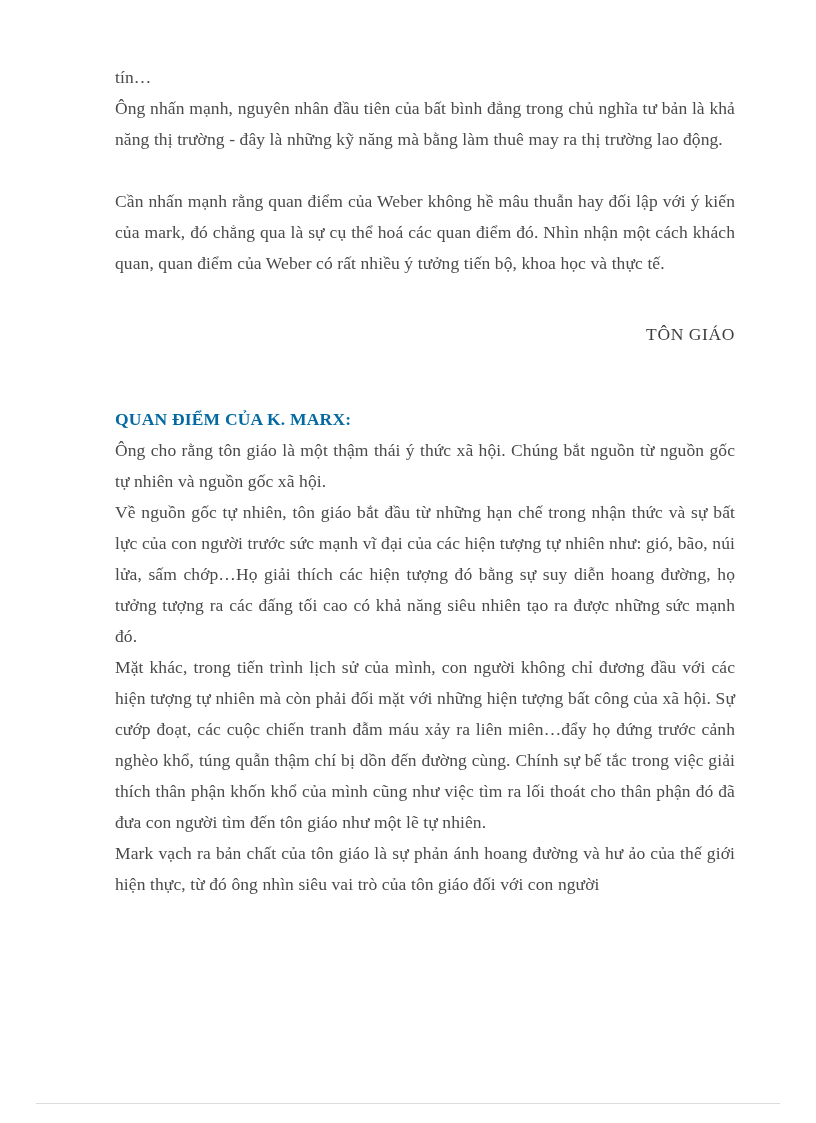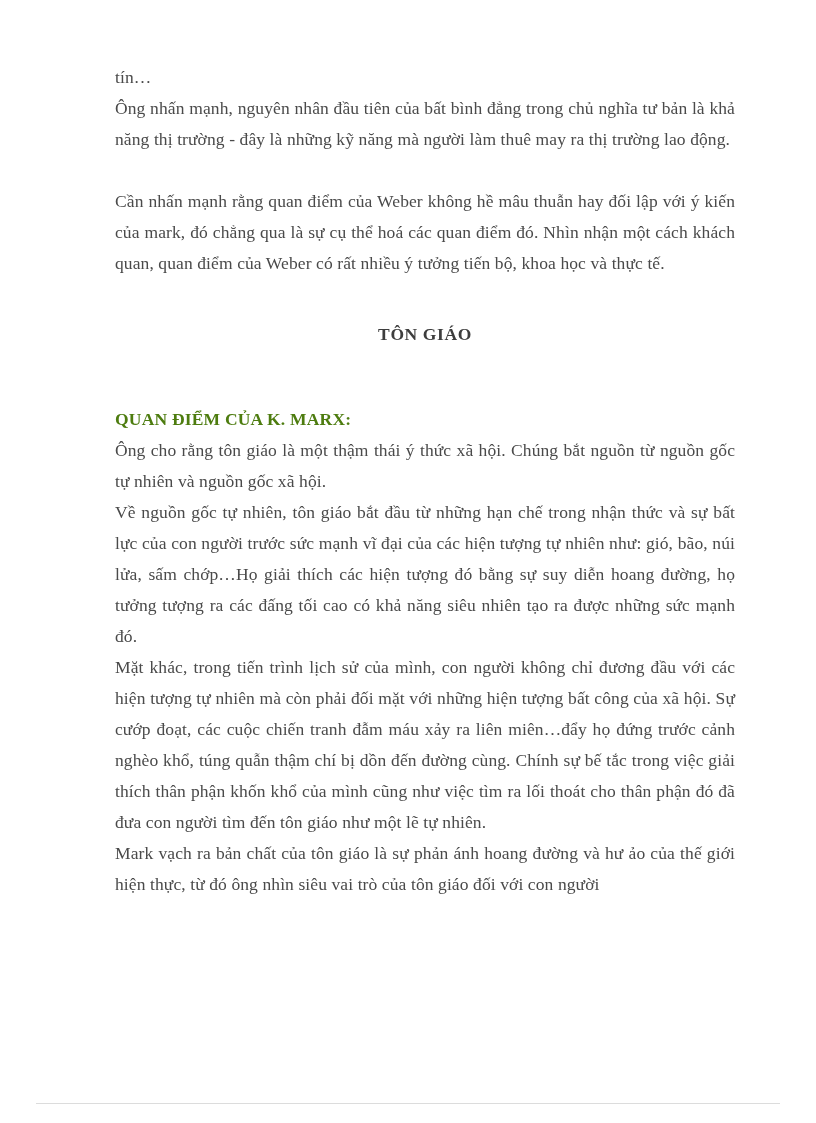--- a/index.html
+++ b/index.html
@@ -36,51 +36,51 @@
     text-align: justify;
     text-justify: inter-word;
   }
   .spacer-sm { height: 31px; }
   .spacer-md { height: 40px; }
   .spacer-lg { height: 54px; }
   .section-title {
     margin: 0;
     font-size: 17.5px;
     line-height: 31px;
-    font-weight: bold;
-    text-align: center;
+    font-weight: normal;
+    text-align: right;
     color: #3d3d3d;
     letter-spacing: 0.6px;
   }
   .sub-title {
     margin: 0;
     font-size: 17.5px;
     line-height: 31px;
     font-weight: bold;
-    color: #4d7c0f;
+    color: #0369a1;
     letter-spacing: 0.2px;
   }
   .footer-rule {
     position: absolute;
     left: 36px;
     right: 36px;
     bottom: 19px;
     border-top: 1px solid #dcdcdc;
     height: 0;
   }
 </style>
 </head>
 <body>
 
 <div class="page">
   <div class="doc-body">
 
     <p class="para">tín…</p>
 
-    <p class="para justify">Ông nhấn mạnh, nguyên nhân đầu tiên của bất bình đẳng trong chủ nghĩa tư bản là khả năng thị trường - đây là những kỹ năng mà người làm thuê may ra thị trường lao động.</p>
+    <p class="para justify">Ông nhấn mạnh, nguyên nhân đầu tiên của bất bình đẳng trong chủ nghĩa tư bản là khả năng thị trường - đây là những kỹ năng mà bằng làm thuê may ra thị trường lao động.</p>
 
     <div class="spacer-sm"></div>
 
     <p class="para justify">Cần nhấn mạnh rằng quan điểm của Weber không hề mâu thuẫn hay đối lập với ý kiến của mark, đó chẳng qua là sự cụ thể hoá các quan điểm đó. Nhìn nhận một cách khách quan, quan điểm của Weber có rất nhiều ý tưởng tiến bộ, khoa học và thực tế.</p>
 
     <div class="spacer-md"></div>
 
     <h2 class="section-title">TÔN GIÁO</h2>
 
     <div class="spacer-lg"></div>

